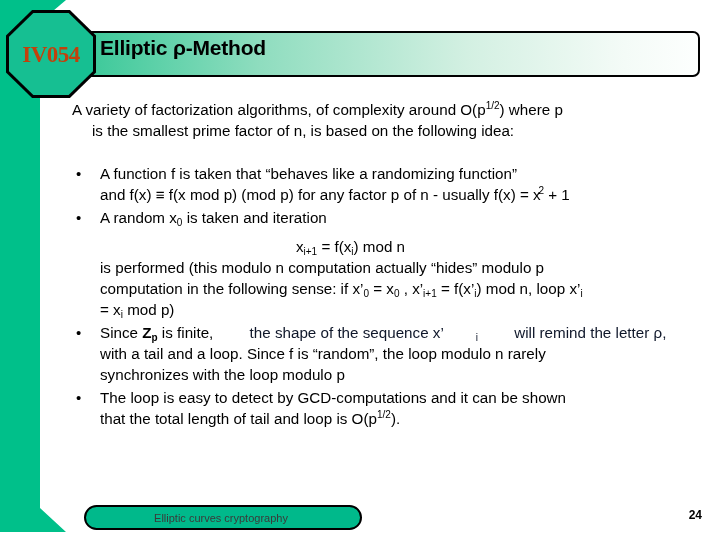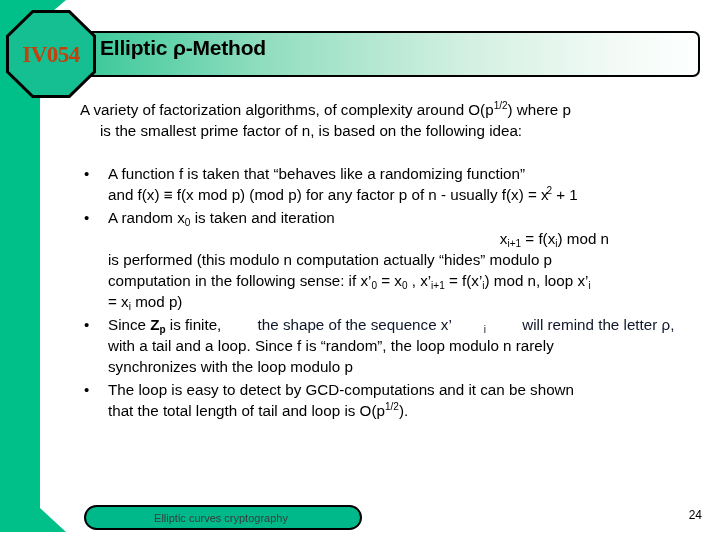--- a/index.html
+++ b/index.html
@@ -86,21 +86,20 @@
 
   
   #content {
     position: absolute;
     left: 0;
     top: 100px;
     width: 709px;
     color: #000000;
     font-size: 15.2px;
     line-height: 1.38;
-    padding-left: 8px;
   }
   #intro {
     margin: 0 24px 0 72px;
     text-indent: 0;
   }
   #intro .l2 { display: block; padding-left: 20px; }
 
   #bullets {
     margin: 22px 0 0 0;
     padding: 0;
@@ -114,21 +113,21 @@
   }
   #bullets > li .bullet-dot {
     position: absolute;
     left: 76px;
     top: 0.02em;
     font-size: 15px;
     line-height: 1.38;
     color: #000;
   }
   .ln { display: block; }
-  .center-ln { display: block; text-align: right; padding-right: 86px; }
+  .center-ln { display: block; text-align: center; padding-right: 86px; margin-top: 8px; }
   .blue { color: #0f172a; margin-left: 32px; }
   .bold { font-weight: bold; }
   sub { font-size: 0.66em; line-height: 0; vertical-align: -0.28em; }
   sup { font-size: 0.66em; line-height: 0; vertical-align: 0.55em; }
   .tight-sup { margin-left: -0.22em; }
 
   
   #footer-pill {
     position: absolute;
     left: 84px;
@@ -153,21 +152,21 @@
     color: #3a3a3a;
     padding-right: 4px;
     box-sizing: border-box;
     text-align: center;
   }
   #page-number {
     position: absolute;
     right: 18px;
     top: 508px;
     font-size: 12px;
-    font-weight: normal;
+    font-weight: bold;
     color: #000000;
   }
 </style>
 </head>
 <body>
 
 <div id="left-bar"></div>
 
 <div id="title-band"></div>
 <div id="title-text">Elliptic ρ-Method</div>

